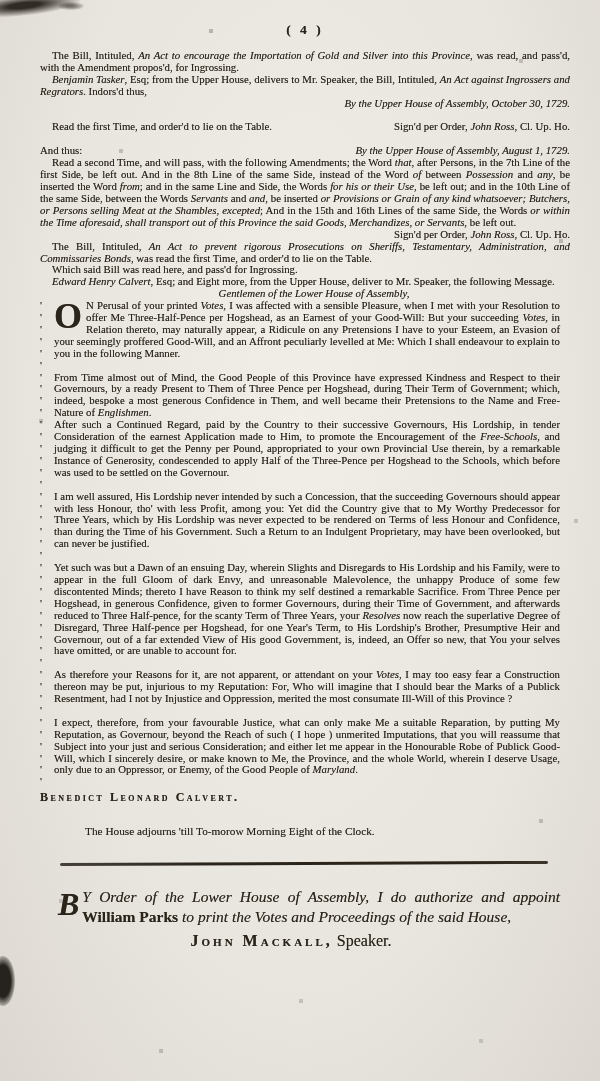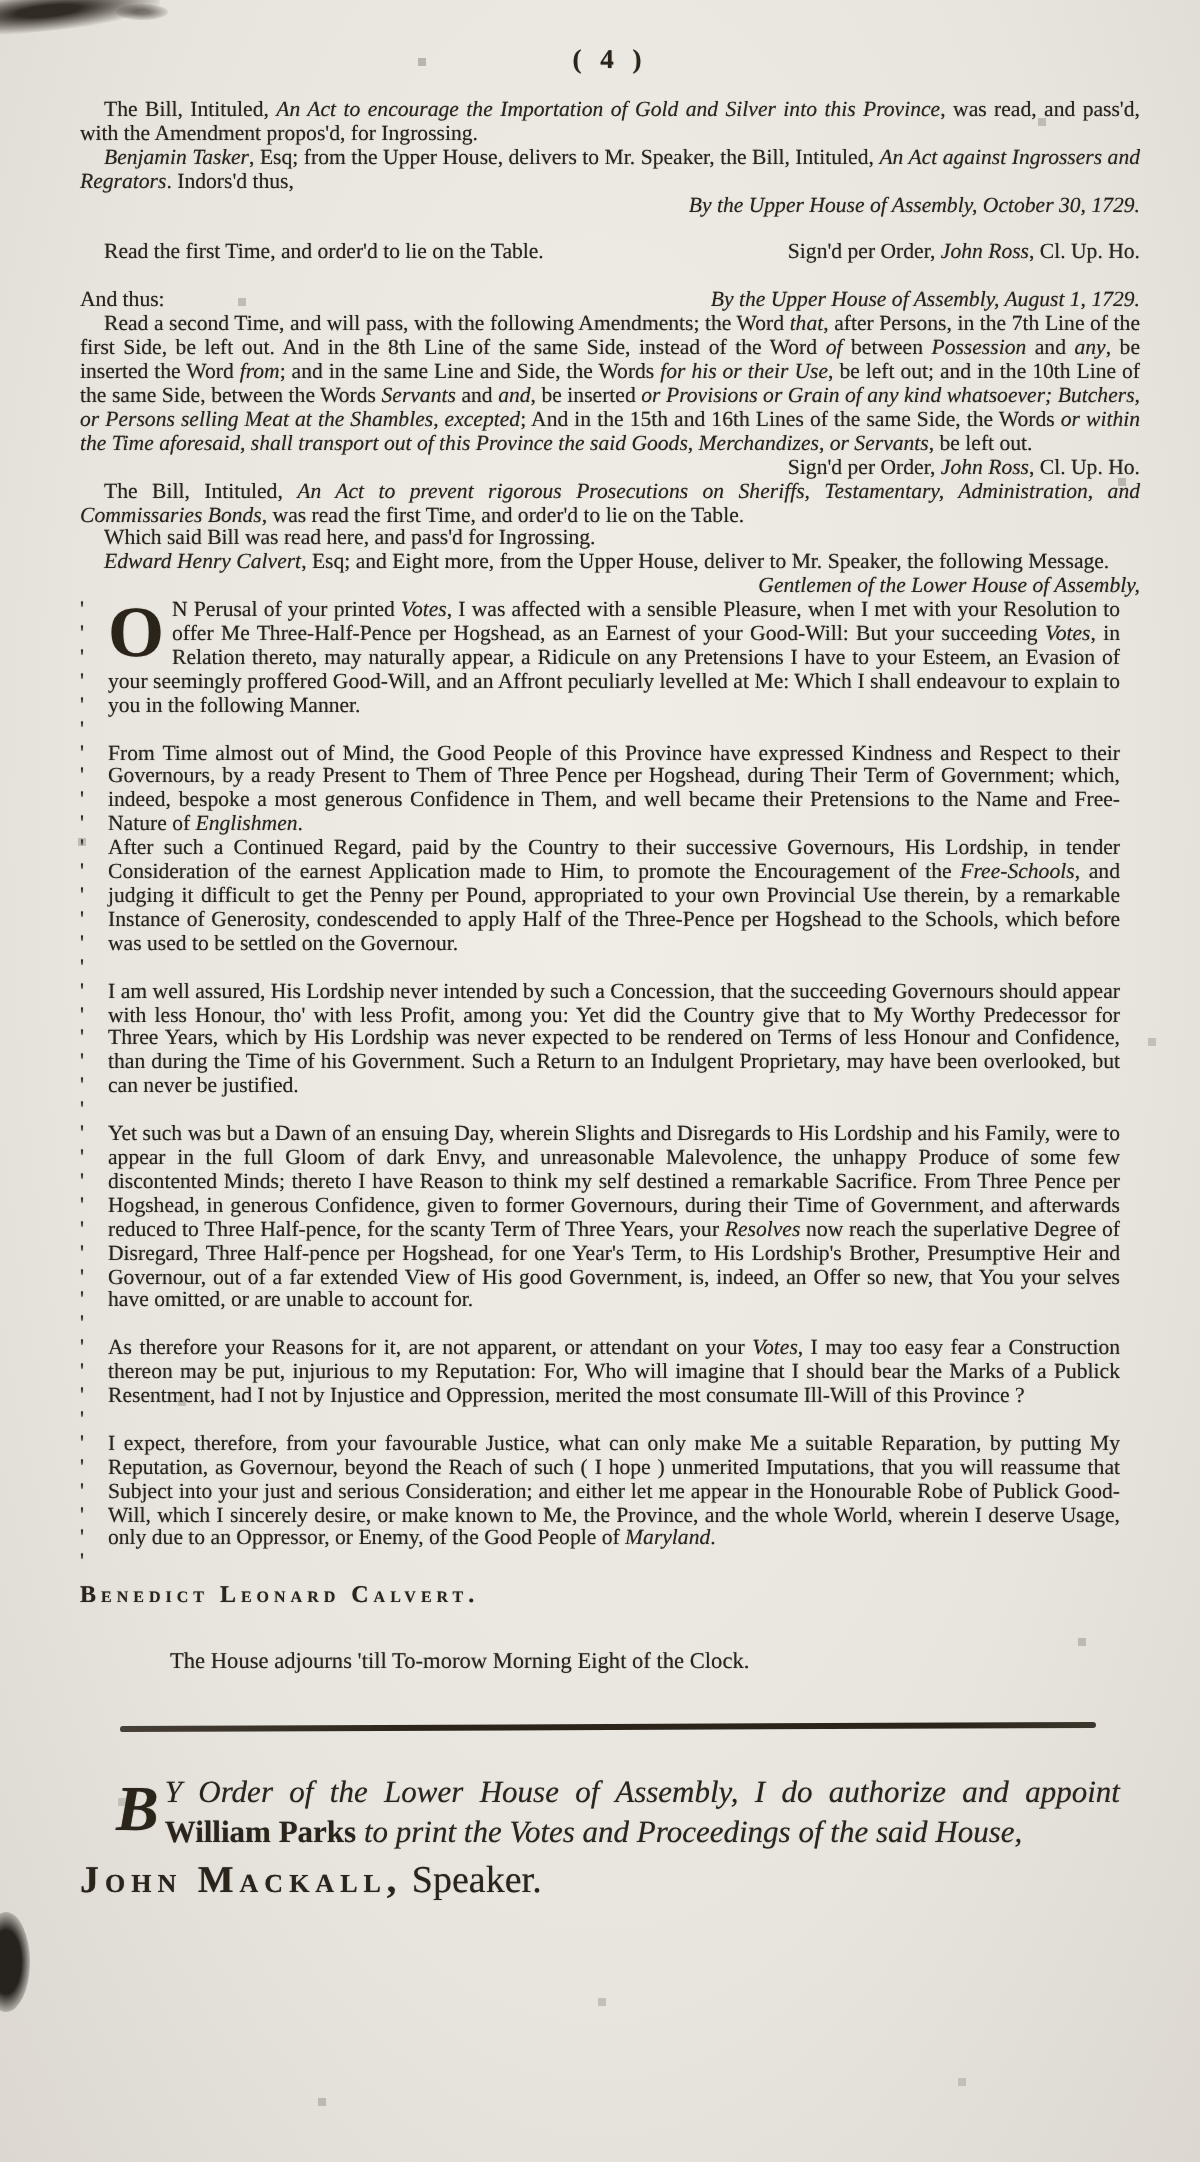--- a/index.html
+++ b/index.html
@@ -10,33 +10,33 @@
   }
   .body{padding:24px 30px 0 40px;font-size:10.8px;line-height:11.9px;text-align:justify;
         text-shadow:0 0 .5px rgba(42,36,27,.55);}
   p{margin:0;}
   .pageno{text-align:center;font-size:13.5px;letter-spacing:3px;margin:0 0 14px 0;font-weight:bold;}
   .indent{text-indent:12px;}
   .right-align{text-align:right;}
   .split{display:flex;justify-content:space-between;align-items:baseline;margin-top:12px;}
   .seg-i{font-style:italic;}
   .seg-rm{font-style:normal;font-weight:bold;}
-  .salutation{font-style:italic;margin-left:18px;text-align:right;}
+  .salutation{font-style:italic;margin-left:18px;text-align:center;}
   .msg{display:flex;padding-right:10px;}
   .msg .gutter{flex:none;width:14px;white-space:pre-line;text-align:left;font-size:11px;}
   .msg .text{flex:1;text-align:justify;}
   .dropcap{float:left;font-size:36px;line-height:28px;font-weight:bold;padding:2px 4px 0 0;}
   .sig{text-align:left;font-variant:small-caps;letter-spacing:2.5px;font-size:12px;
        font-weight:bold;margin:4px 16px 0 0;}
   .adjourn{margin:22px 0 12px 45px;text-align:left;font-size:11.3px;}
   .rule{height:3px;background:linear-gradient(90deg,rgba(42,36,27,.85),var(--ink) 30%,var(--ink) 85%,rgba(42,36,27,.9));
         margin:24px 22px 0 20px;transform:rotate(-.25deg);border-radius:2px;}
   .colophon{margin:22px 10px 0 18px;font-style:italic;font-size:15.5px;line-height:19.5px;text-align:justify;}
   .colophon .dropcap{font-size:32px;line-height:30px;padding-right:3px;font-style:italic;}
-  .speaker{text-align:left;margin:9px 28px 0 0;font-size:19px;}
+  .speaker{text-align:center;margin:9px 28px 0 0;font-size:16px;}
   .seg-sp{font-variant:small-caps;letter-spacing:3px;font-weight:bold;}
   
   .smudge-tl{position:absolute;top:-4px;left:-6px;width:86px;height:18px;
     background:radial-gradient(ellipse at 35% 45%,rgba(38,33,26,.95) 20%,rgba(38,33,26,0) 75%);
     transform:rotate(-6deg);}
   .smudge-tl2{position:absolute;top:2px;left:58px;width:26px;height:8px;border-radius:50%;
     background:radial-gradient(ellipse,rgba(38,33,26,.55) 20%,rgba(38,33,26,0) 80%);}
   .blob-left{position:absolute;left:-9px;top:956px;width:24px;height:50px;border-radius:50%;
     background:radial-gradient(ellipse,rgba(28,24,19,.95) 45%,rgba(28,24,19,0) 78%);}
   .speckles{position:absolute;top:0;left:0;width:2px;height:2px;background:transparent;

